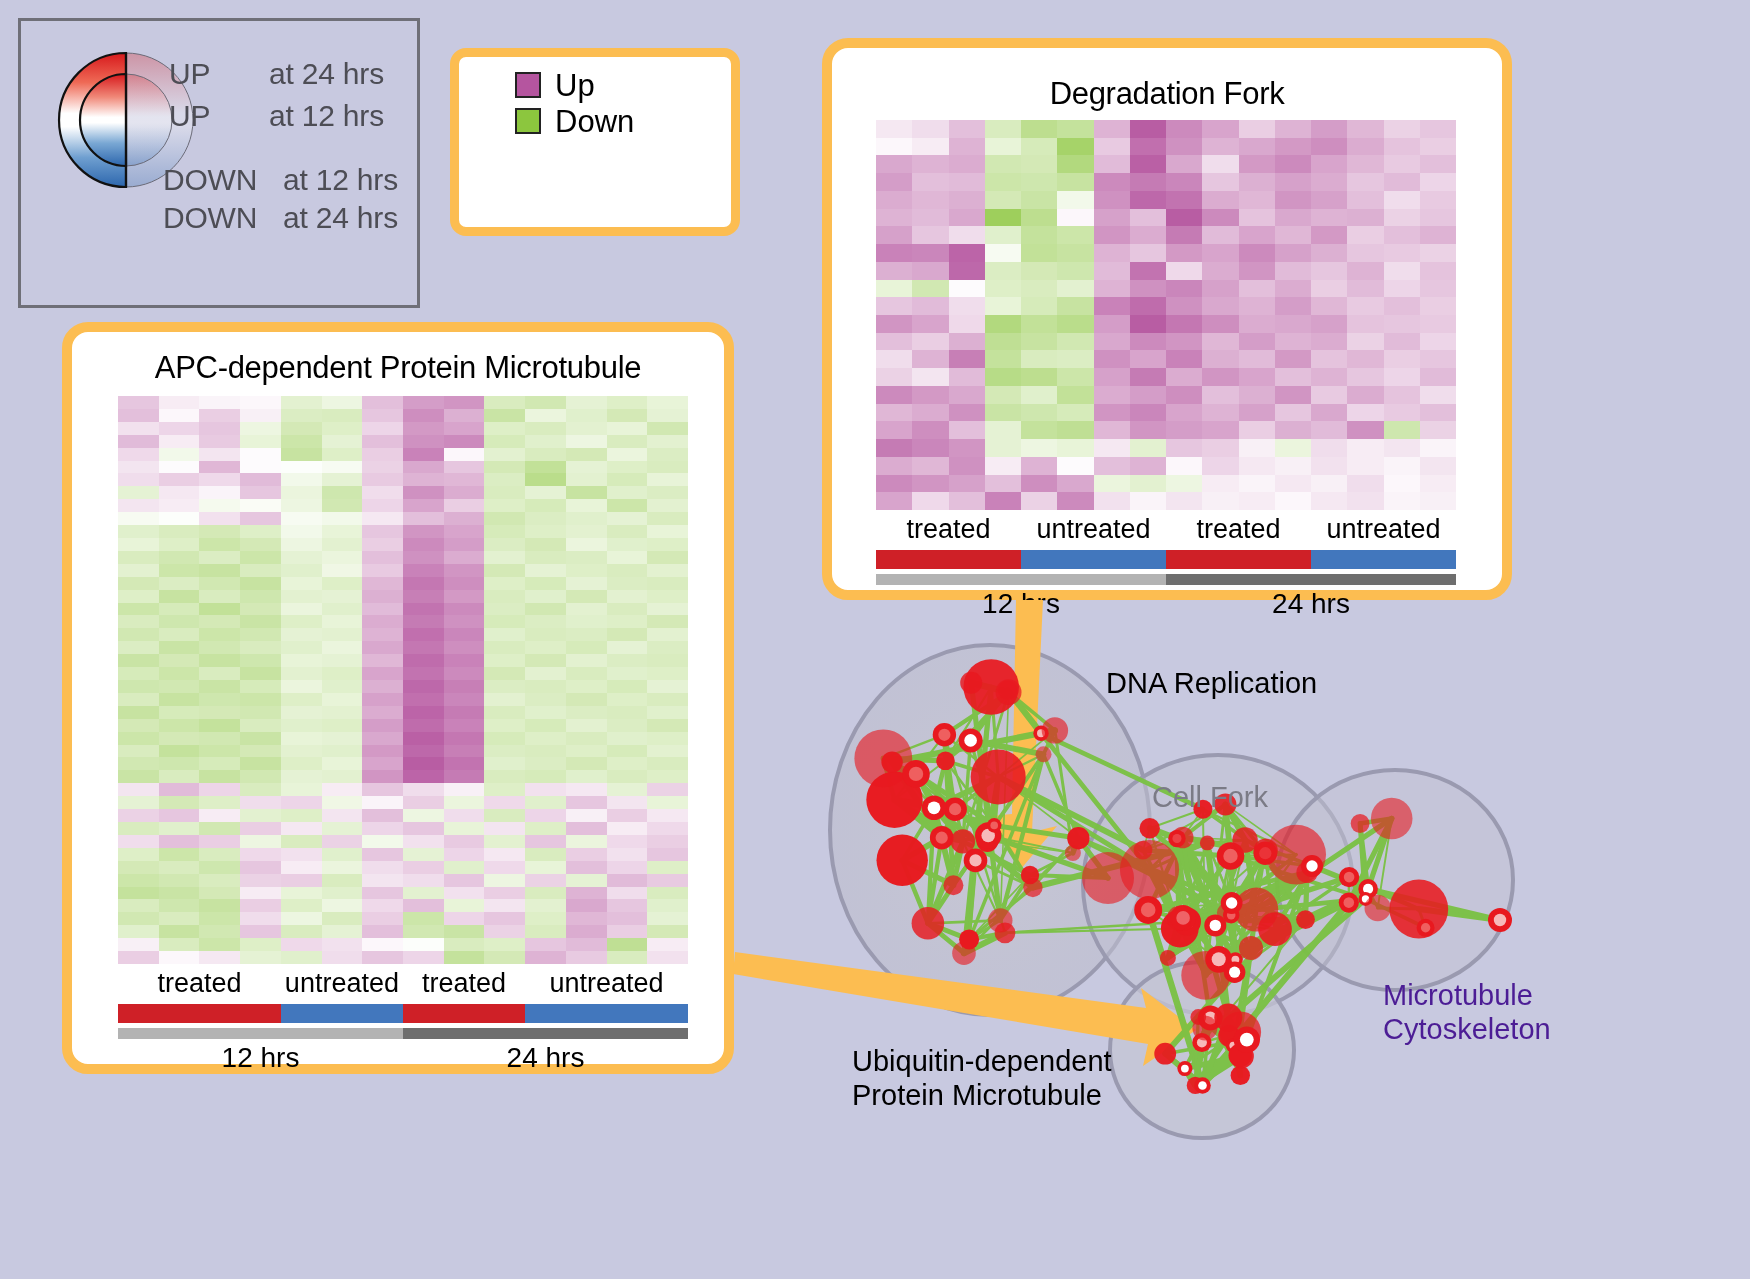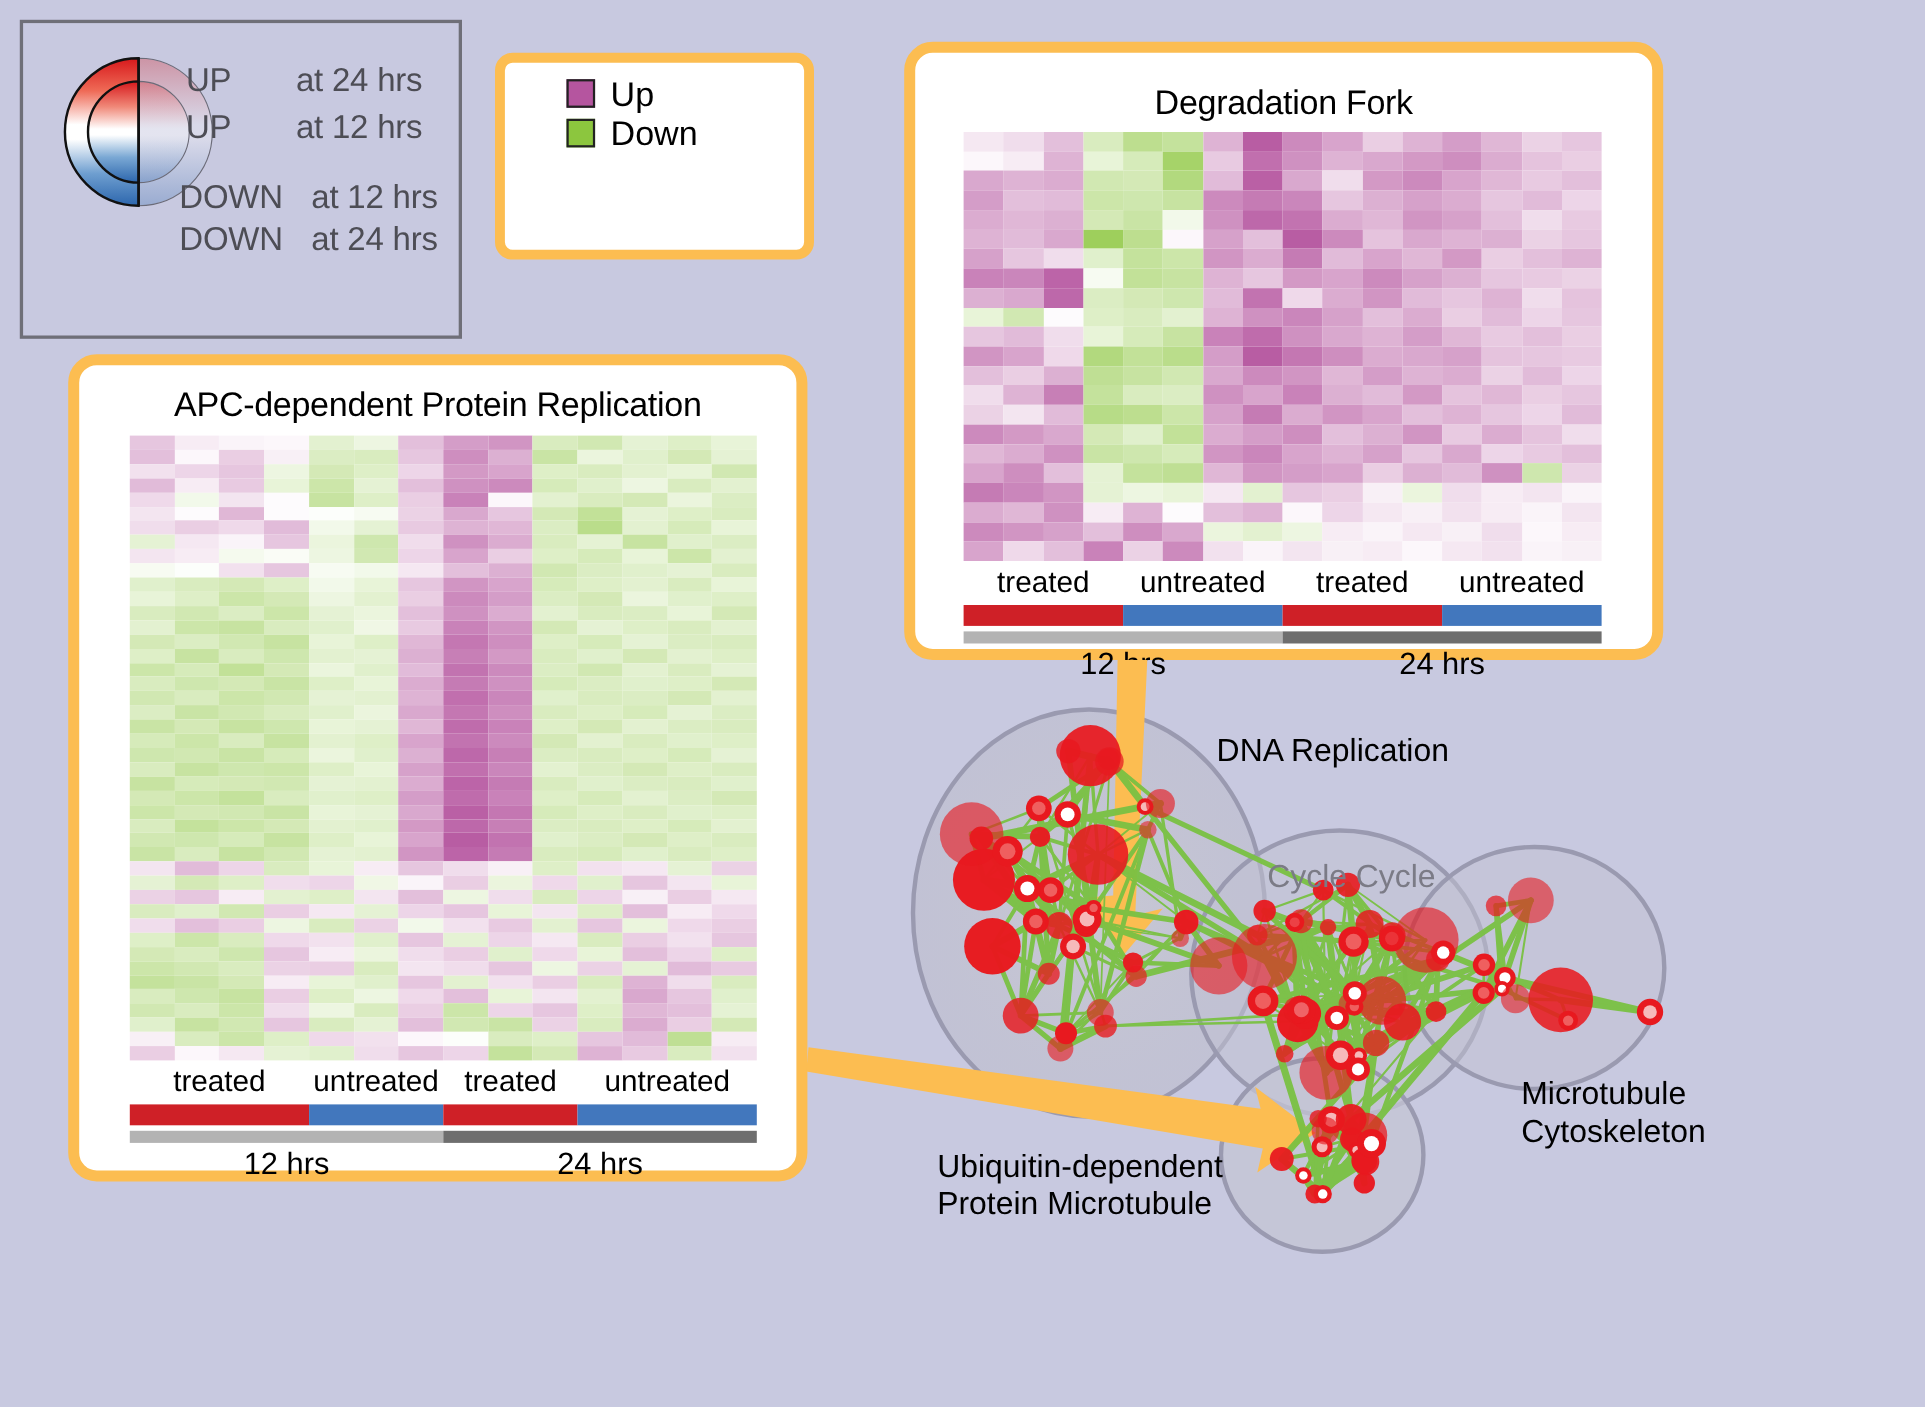--- a/index.html
+++ b/index.html
@@ -64,21 +64,21 @@
   .time-bar i{flex:1;display:block;}
   .time-labels{position:absolute;display:flex;}
   .time-labels span{flex:1;text-align:center;font-size:28px;color:#000;}
 
   
   .net-label{
     position:absolute;font-size:29px;white-space:pre-line;line-height:1.18;
   }
   #label-dna{color:#000;left:1106px;top:666px;}
   #label-cell{color:#7b7b86;left:1152px;top:780px;}
-  #label-micro{color:#000000;left:1383px;top:978px;text-align:left;}
+  #label-micro{color:#4c1d95;left:1383px;top:978px;text-align:left;}
   #label-ubiq{color:#000;left:852px;top:1044px;}
 
   svg.abs{position:absolute;left:0;top:0;overflow:visible;}
 </style>
 </head>
 <body>
 
 <div class="bg-frame"></div>
 
 <div id="color-key">
@@ -525,21 +525,21 @@
       <i style="flex:0 0 50.0000%;background:#b3b3b3"></i>
       <i style="flex:0 0 50.0000%;background:#6e6e6e"></i>
     </div>
   <div class="time-labels" id="tl-rf" style="left:44px;top:540px;width:580px;">
       <span style="flex:0 0 50.0000%">12 hrs</span>
       <span style="flex:0 0 50.0000%">24 hrs</span>
     </div>
 </div>
 
 <div class="panel" id="panel-apc" style="left:62px;top:322px;width:672px;height:752px;">
-  <div class="panel-title" style="margin-top:18px;">APC-dependent Protein Replication</div>
+  <div class="panel-title" style="margin-top:18px;">APC-dependent Protein Microtubule</div>
 
   <div class="hm" id="hm-apc" style="left: 46px; top: 64px; width: 570px; height: 568px; grid-template-columns: repeat(14, 1fr); grid-template-rows: repeat(44, 1fr);">
       <i style="background:rgb(230,198,223)"></i>
       <i style="background:rgb(247,236,244)"></i>
       <i style="background:rgb(250,244,249)"></i>
       <i style="background:rgb(252,247,251)"></i>
       <i style="background:rgb(227,241,208)"></i>
       <i style="background:rgb(237,246,225)"></i>
       <i style="background:rgb(227,191,219)"></i>
       <i style="background:rgb(212,157,200)"></i>
@@ -1656,17 +1656,17 @@
       <circle cx="1204.9" cy="1028.0" r="12.5" fill="#e8191f" fill-opacity="0.64"></circle>
       <circle cx="1108.0" cy="878.0" r="26.0" fill="#e8191f" fill-opacity="0.60"></circle>
       <circle cx="1312.0" cy="866.0" r="11.0" fill="#e8191f"></circle>
       <circle cx="1312.0" cy="866.0" r="5.7" fill="#ffffff"></circle>
       <circle cx="1500.0" cy="920.0" r="12.0" fill="#e8191f"></circle>
       <circle cx="1500.0" cy="920.0" r="6.2" fill="#f6b9b9"></circle>
     </g>
 </svg>
 
 <div class="net-label" id="label-dna">DNA Replication</div>
-<div class="net-label" id="label-cell">Cycle Cycle</div>
+<div class="net-label" id="label-cell">Cell Fork</div>
 <div class="net-label" id="label-micro">Microtubule
 Cytoskeleton</div>
 <div class="net-label" id="label-ubiq">Ubiquitin-dependent
 Protein Microtubule</div>
 
 </body></html>

